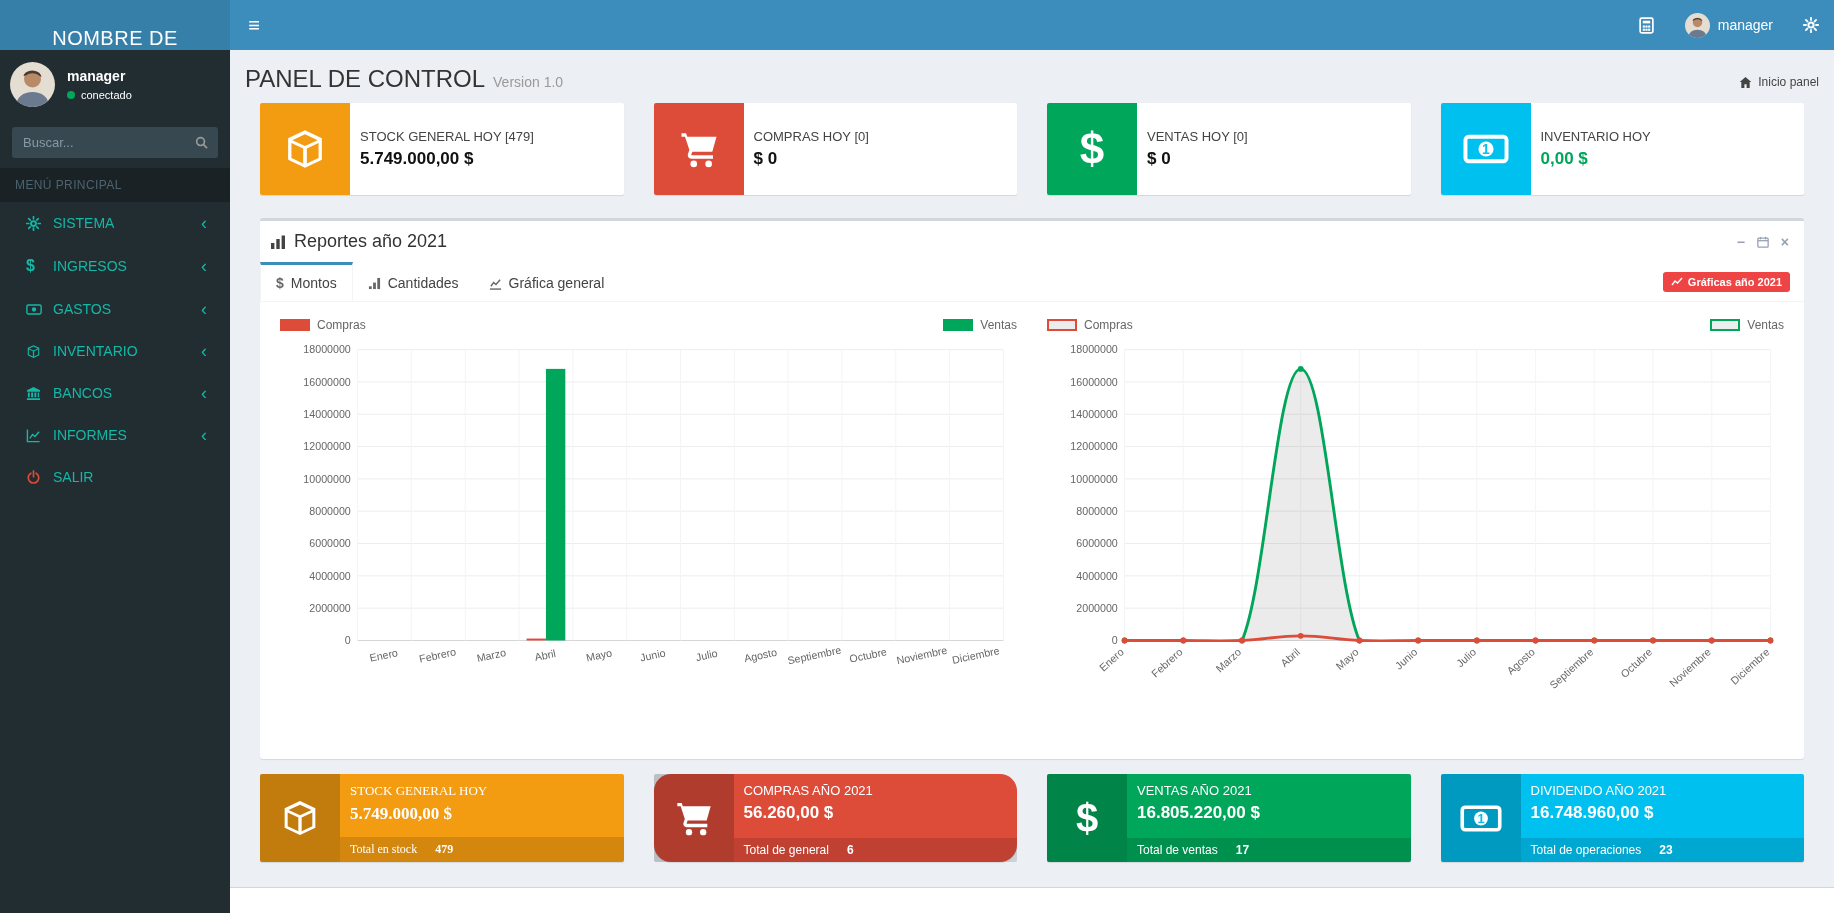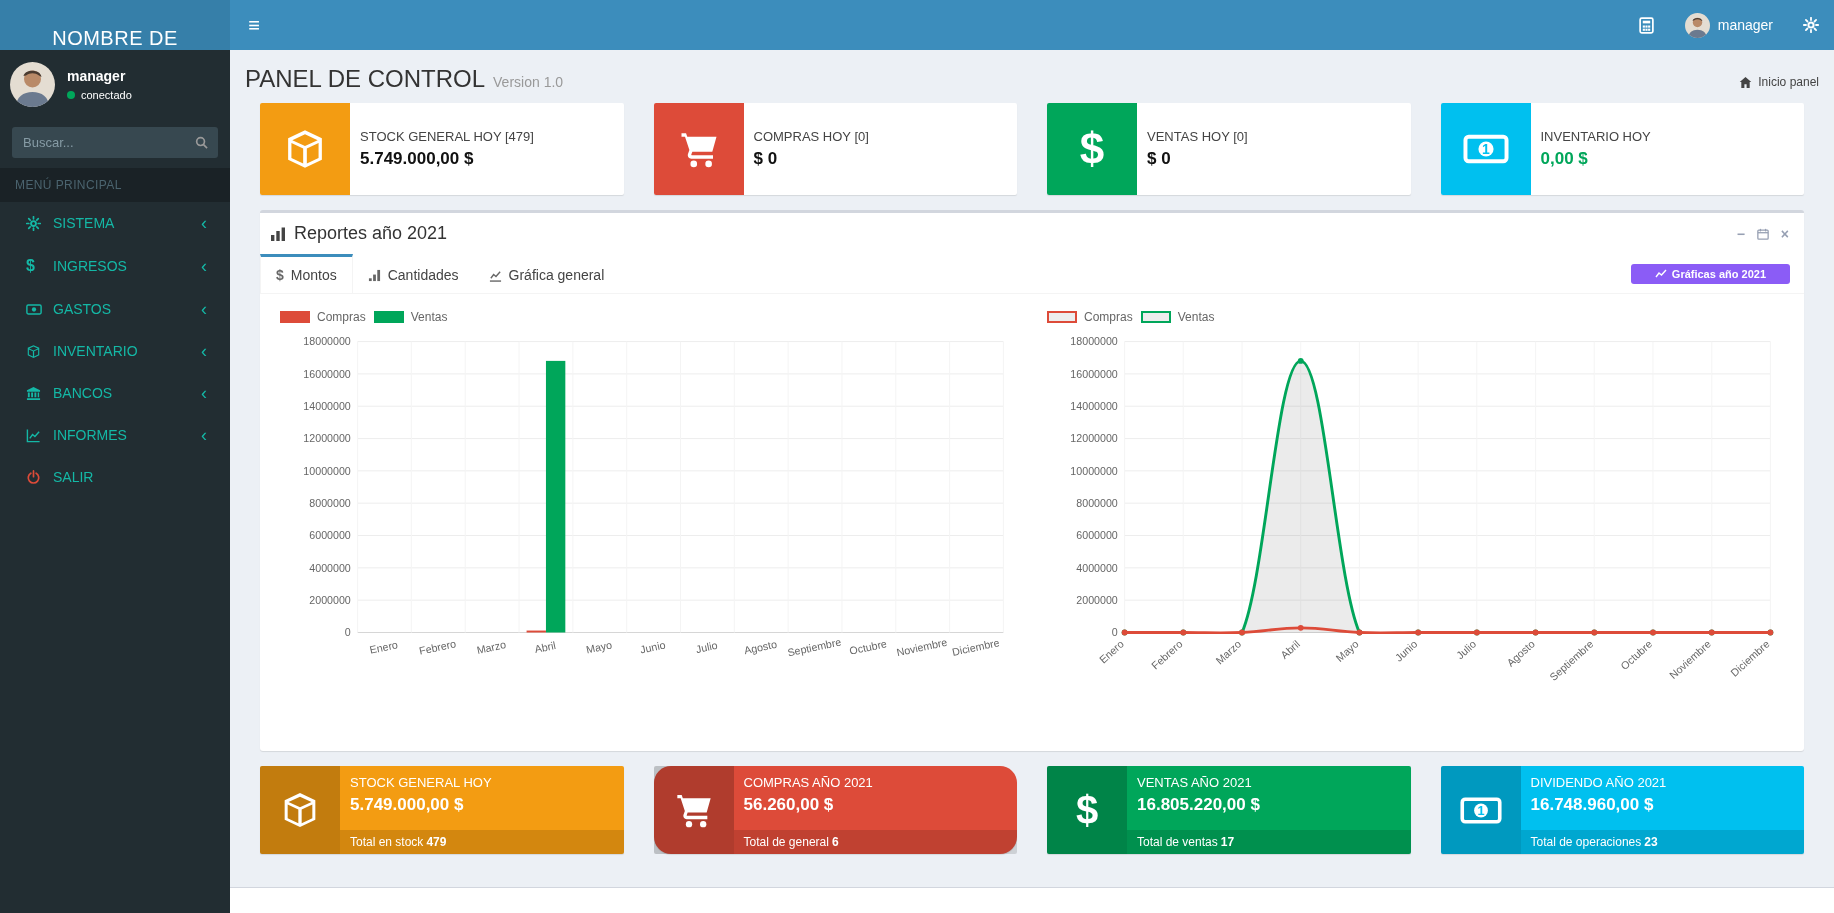--- a/index.html
+++ b/index.html
@@ -43,48 +43,48 @@
   .boxes-row{display:flex;padding:0 15px}
   .col-3{width:25%;padding:0 15px}
 
   .info-box{display:flex;background:#fff;border-radius:2px;box-shadow:0 1px 1px rgba(0,0,0,.1);height:92px;margin-bottom:15px}
   .ib-icon{width:90px;flex:none;display:flex;align-items:center;justify-content:center;color:#fff;border-radius:2px 0 0 2px}
   .ib-content{padding:8px 10px;display:flex;flex-direction:column;justify-content:center;min-width:0}
   .ib-title{font-size:13px;color:#444;white-space:nowrap;overflow:hidden}
   .ib-value{font-size:17px;font-weight:bold;margin-top:5px;color:#111}
   .dollar-glyph{font-size:44px;font-weight:bold;color:#fff;line-height:1}
 
-  .box{background:#fff;border-top:3px solid #d2d6de;border-radius:3px;box-shadow:0 1px 1px rgba(0,0,0,.1);margin:0 30px 15px;position:relative}
+  .box{background:#fff;border-top:3px solid #d2d6de;border-radius:3px;box-shadow:0 1px 1px rgba(0,0,0,.1);margin:8px 30px 15px;position:relative}
   .box-header{display:flex;align-items:center;padding:10px;gap:8px}
   .box-title{font-size:18px;color:#333}
   .box-tools{margin-left:auto;display:flex;align-items:center;gap:12px;padding-right:5px;color:#99a;font-size:14px}
   .tool-btn{cursor:pointer;color:#97a0b3;display:flex;align-items:center;font-weight:bold}
 
   .tabs-row{display:flex;border-bottom:1px solid #f4f4f4;position:relative}
   .tab{display:flex;align-items:center;gap:7px;padding:10px 15px;color:#444;border-top:3px solid transparent;cursor:pointer;font-size:14px}
   .tab.active{border-top-color:#3c8dbc;border-left:1px solid #f4f4f4;border-right:1px solid #f4f4f4;background:#fff}
   .tab-ic{font-weight:bold;color:#666}
-  .chart-badge{position:absolute;right:14px;top:50%;transform:translateY(-50%);background:#8b5cf6;color:#fff;font-size:11px;font-weight:bold;padding:4px 24px;border-radius:3px;display:flex;align-items:center;gap:5px}
+  .chart-badge{position:absolute;right:14px;top:50%;transform:translateY(-50%);background:#ef4444;color:#fff;font-size:11px;font-weight:bold;padding:4px 8px;border-radius:3px;display:flex;align-items:center;gap:5px}
 
   .charts{display:flex;padding:10px 5px 14px}
   .chart-col{flex:1;min-width:0;padding:6px 15px}
-  .chart-legend{display:flex;justify-content:flex-start;align-items:center;gap:8px;font-size:12px;color:#666;margin-bottom:4px}
+  .chart-legend{display:flex;justify-content:space-between;align-items:center;gap:8px;font-size:12px;color:#666;margin-bottom:4px}
   .legend-item{display:inline-flex;align-items:center;cursor:pointer}
   .legend-swatch{display:inline-block;width:30px;height:12px;margin-right:7px}
   .chart-host svg{width:100%;height:auto;display:block}
   .ctick{font-size:11px;fill:#666;font-family:"Liberation Sans","DejaVu Sans",sans-serif}
 
   .sib{display:flex;color:#fff;border-radius:2px;box-shadow:0 1px 1px rgba(0,0,0,.1);min-height:88px;margin-bottom:15px}
   .sib-icon{width:80px;flex:none;background:rgba(0,0,0,.2);display:flex;align-items:center;justify-content:center;border-radius:2px 0 0 2px}
   .sib-body{flex:1;display:flex;flex-direction:column;min-width:0}
   .sib-texts{padding:9px 10px 2px;flex:1}
   .sib-title{font-size:13px}
   .sib-value{font-size:17px;font-weight:bold;margin-top:5px}
   .sib-footer{background:rgba(0,0,0,.13);padding:5px 10px;font-size:12px;border-radius:0 0 2px 0;white-space:nowrap}
-  .sib-footer b{margin-left:3px}
+  .sib-footer b{margin-left:18px}
   .sib .dollar-glyph{font-size:40px}
 
   .main-footer{position:absolute;left:0;right:0;bottom:0;height:26px;background:#fff;border-top:1px solid #d2d6de}
 </style>
 </head>
 <body>
 
 <header class="navbar">
   <div class="logo">
     <span>NOMBRE DE</span>
@@ -513,21 +513,21 @@
               <circle cx="685.4545454545455" cy="314" r="3" fill="#dd4b39"></circle>
               <circle cx="746" cy="314" r="3" fill="#dd4b39"></circle>
             </svg>
           </div>
       </div>
     </div>
   </section>
 
   <div class="boxes-row">
     <div class="col-3">
-      <div class="sib" style="background: rgb(243, 156, 18);">
+      <div class="sib" style="background: rgb(243, 156, 18); font-family: Liberation Serif, serif;">
         <div class="sib-icon">
           <svg viewBox="0 0 24 24" width="40" height="40" fill="#fff">
               <path d="M12 1.8L2.8 6.1v11.8L12 22.2l9.2-4.3V6.1L12 1.8zm0 2.2l6.9 3.2L12 10.4 5.1 7.2 12 4zM4.6 8.7l6.4 3v8.2l-6.4-3V8.7zm14.8 0v8.2l-6.4 3v-8.2l6.4-3z"></path>
             </svg>
         </div>
         <div class="sib-body">
           <div class="sib-texts">
             <div class="sib-title">STOCK GENERAL HOY</div>
             <div class="sib-value">5.749.000,00 $</div>
           </div>

